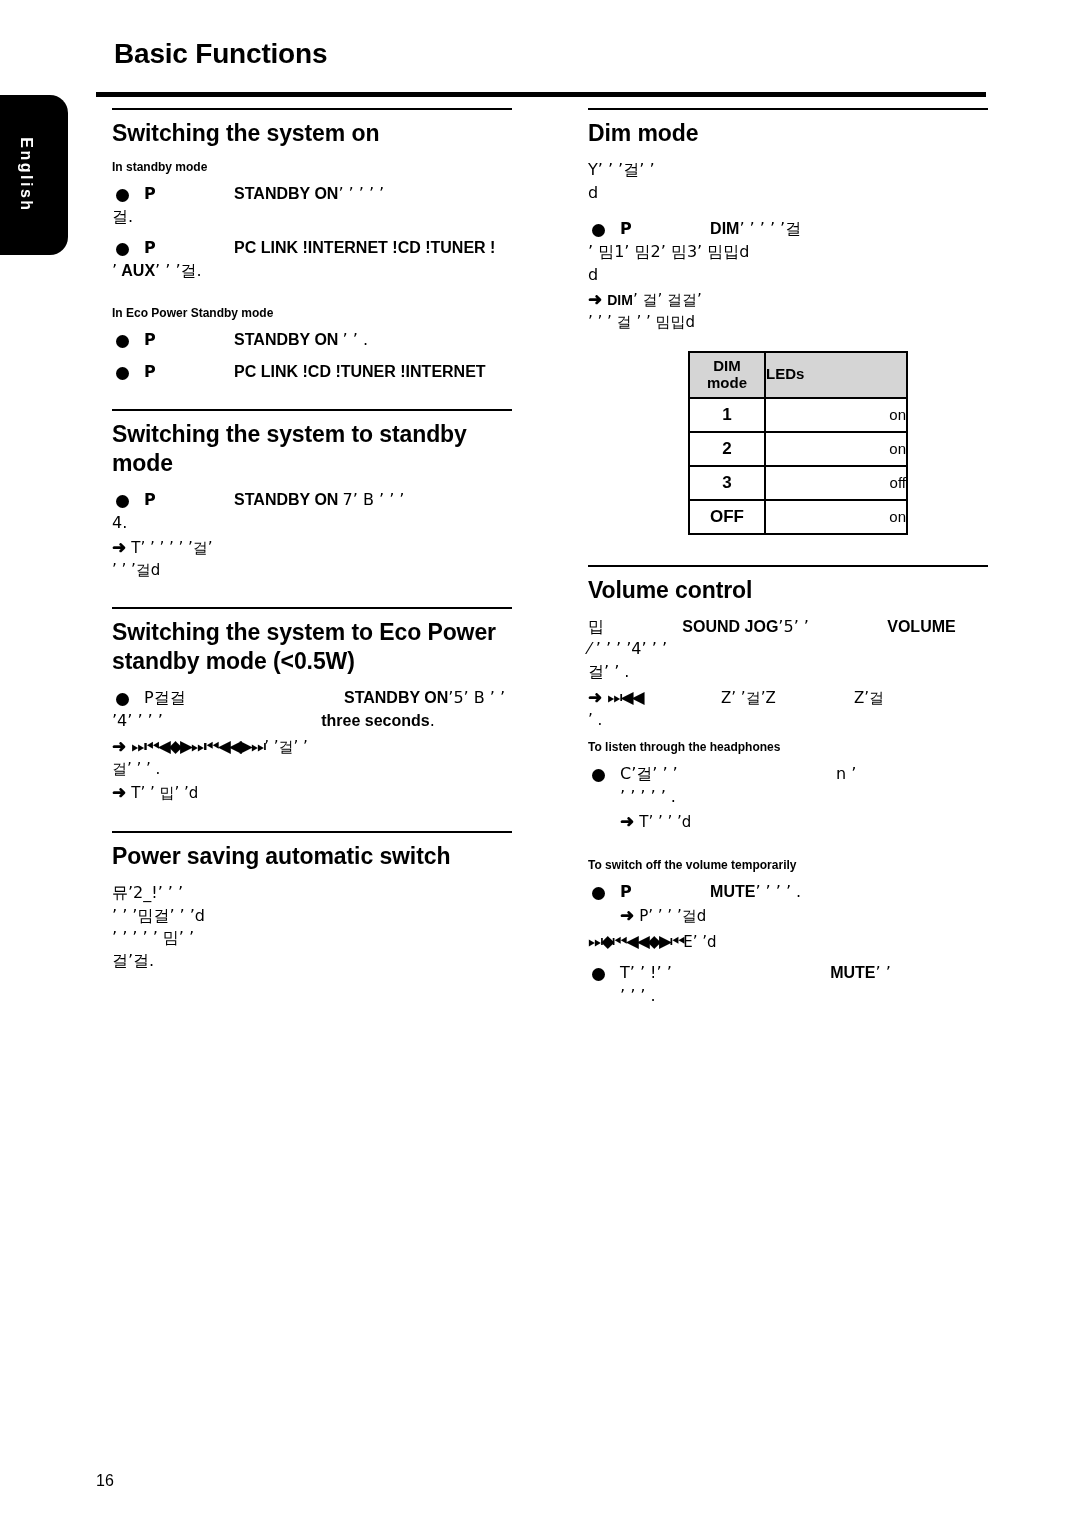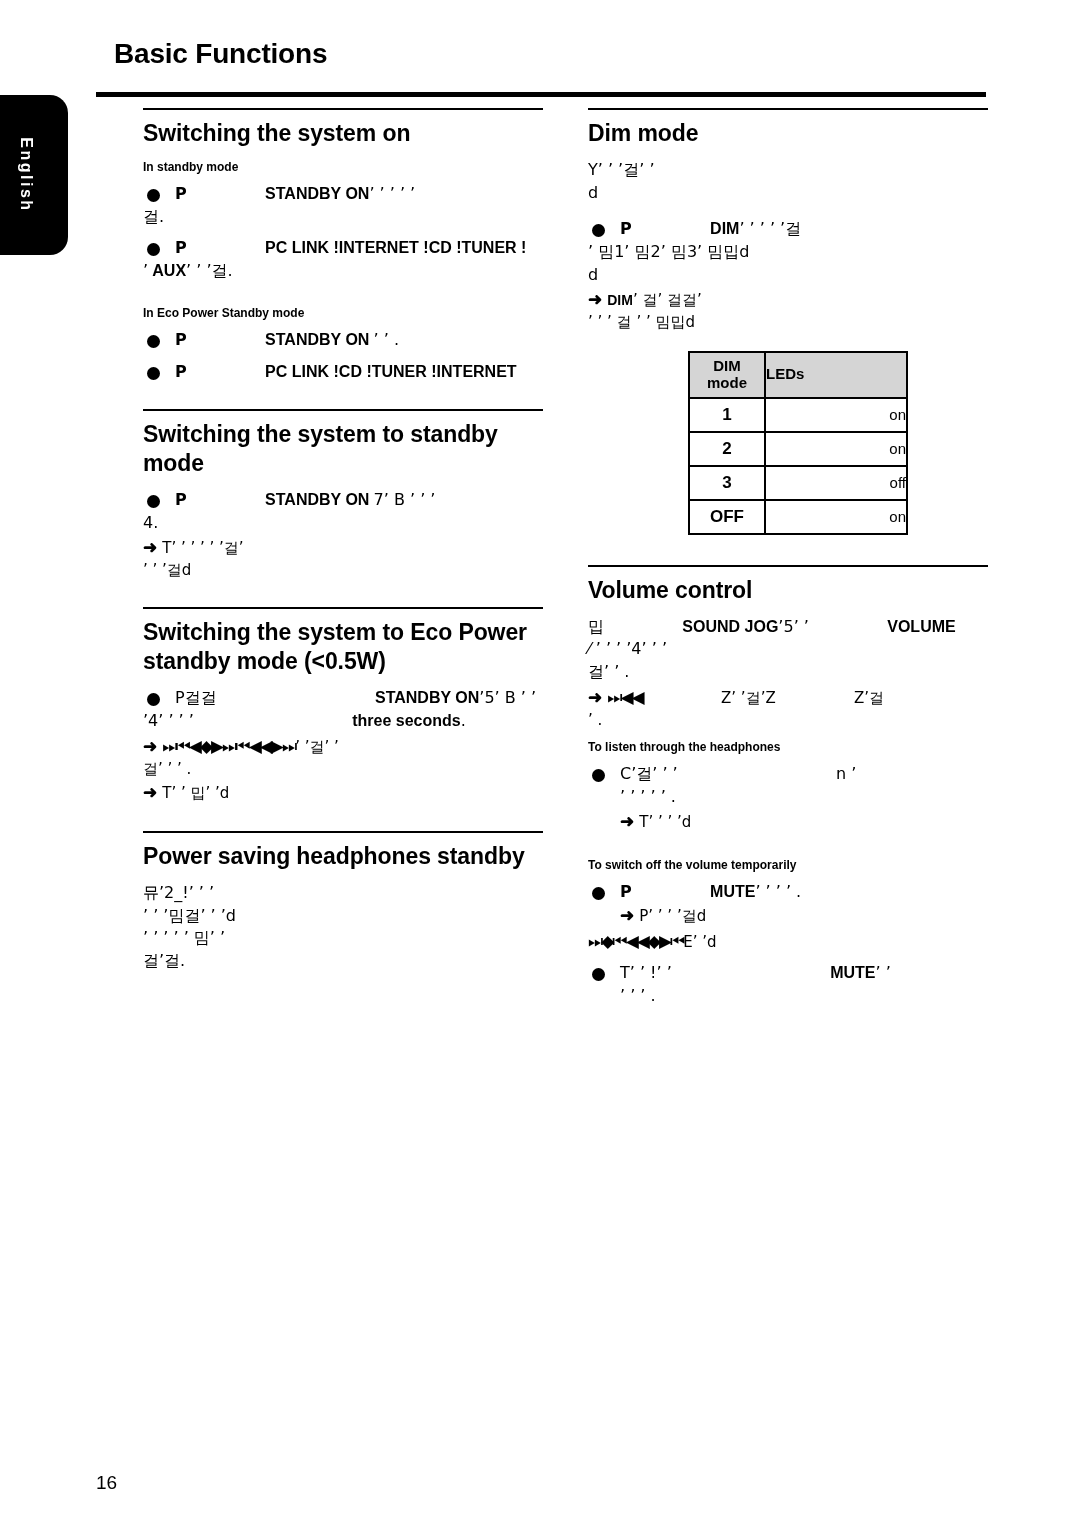--- a/index.html
+++ b/index.html
@@ -59,21 +59,21 @@
     background: #000000;
   }
 
   
   .col {
     position: absolute;
     top: 108px;
     font-size: 15px;
     line-height: 1.42;
   }
-  .col-left  { left: 143px; width: 400px; }
+  .col-left  { left: 112px; width: 400px; }
   .col-right { left: 588px; width: 400px; }
 
   
   .section { margin-bottom: 2px; }
   .sec-rule {
     width: 100%;
     height: 2px;
     background: #000000;
     margin-bottom: 9px;
   }
@@ -165,21 +165,21 @@
     padding-left: 18px !important;
     font-size: 15px;
     font-weight: normal;
   }
 
   
   .page-number {
     position: absolute;
     left: 96px;
     top: 1472px;
-    font-size: 19px;
+    font-size: 16px;
   }
 </style>
 </head>
 <body>
 
 <div class="page">
 
   <div class="side-tab">
     <span class="side-tab-label">English</span>
   </div>
@@ -269,21 +269,21 @@
         </div>
         <div class="tofu" style="margin-left:-32px">걸’ ’ ’ .</div>
         <div class="arrow-line" style="margin-left:-32px">
           <span class="arrow-glyph">➜</span><span class="tofu">T’ ’ 밉’ ’d</span>
         </div>
       </div>
     </div>
 
     <div class="section" style="margin-top:26px">
       <div class="sec-rule"></div>
-      <div class="sec-head">Power saving headphones standby</div>
+      <div class="sec-head">Power saving automatic switch</div>
       <div class="txt tofu">뮤’2_!’ ’ ’</div>
       <div class="txt tofu">’ ’ ’밈걸’ ’ ’d</div>
       <div class="txt tofu">’ ’ ’ ’ ’ 밈’ ’</div>
       <div class="txt tofu">걸’걸.</div>
     </div>
 
   </div>
 
   <div class="col col-right">
 

